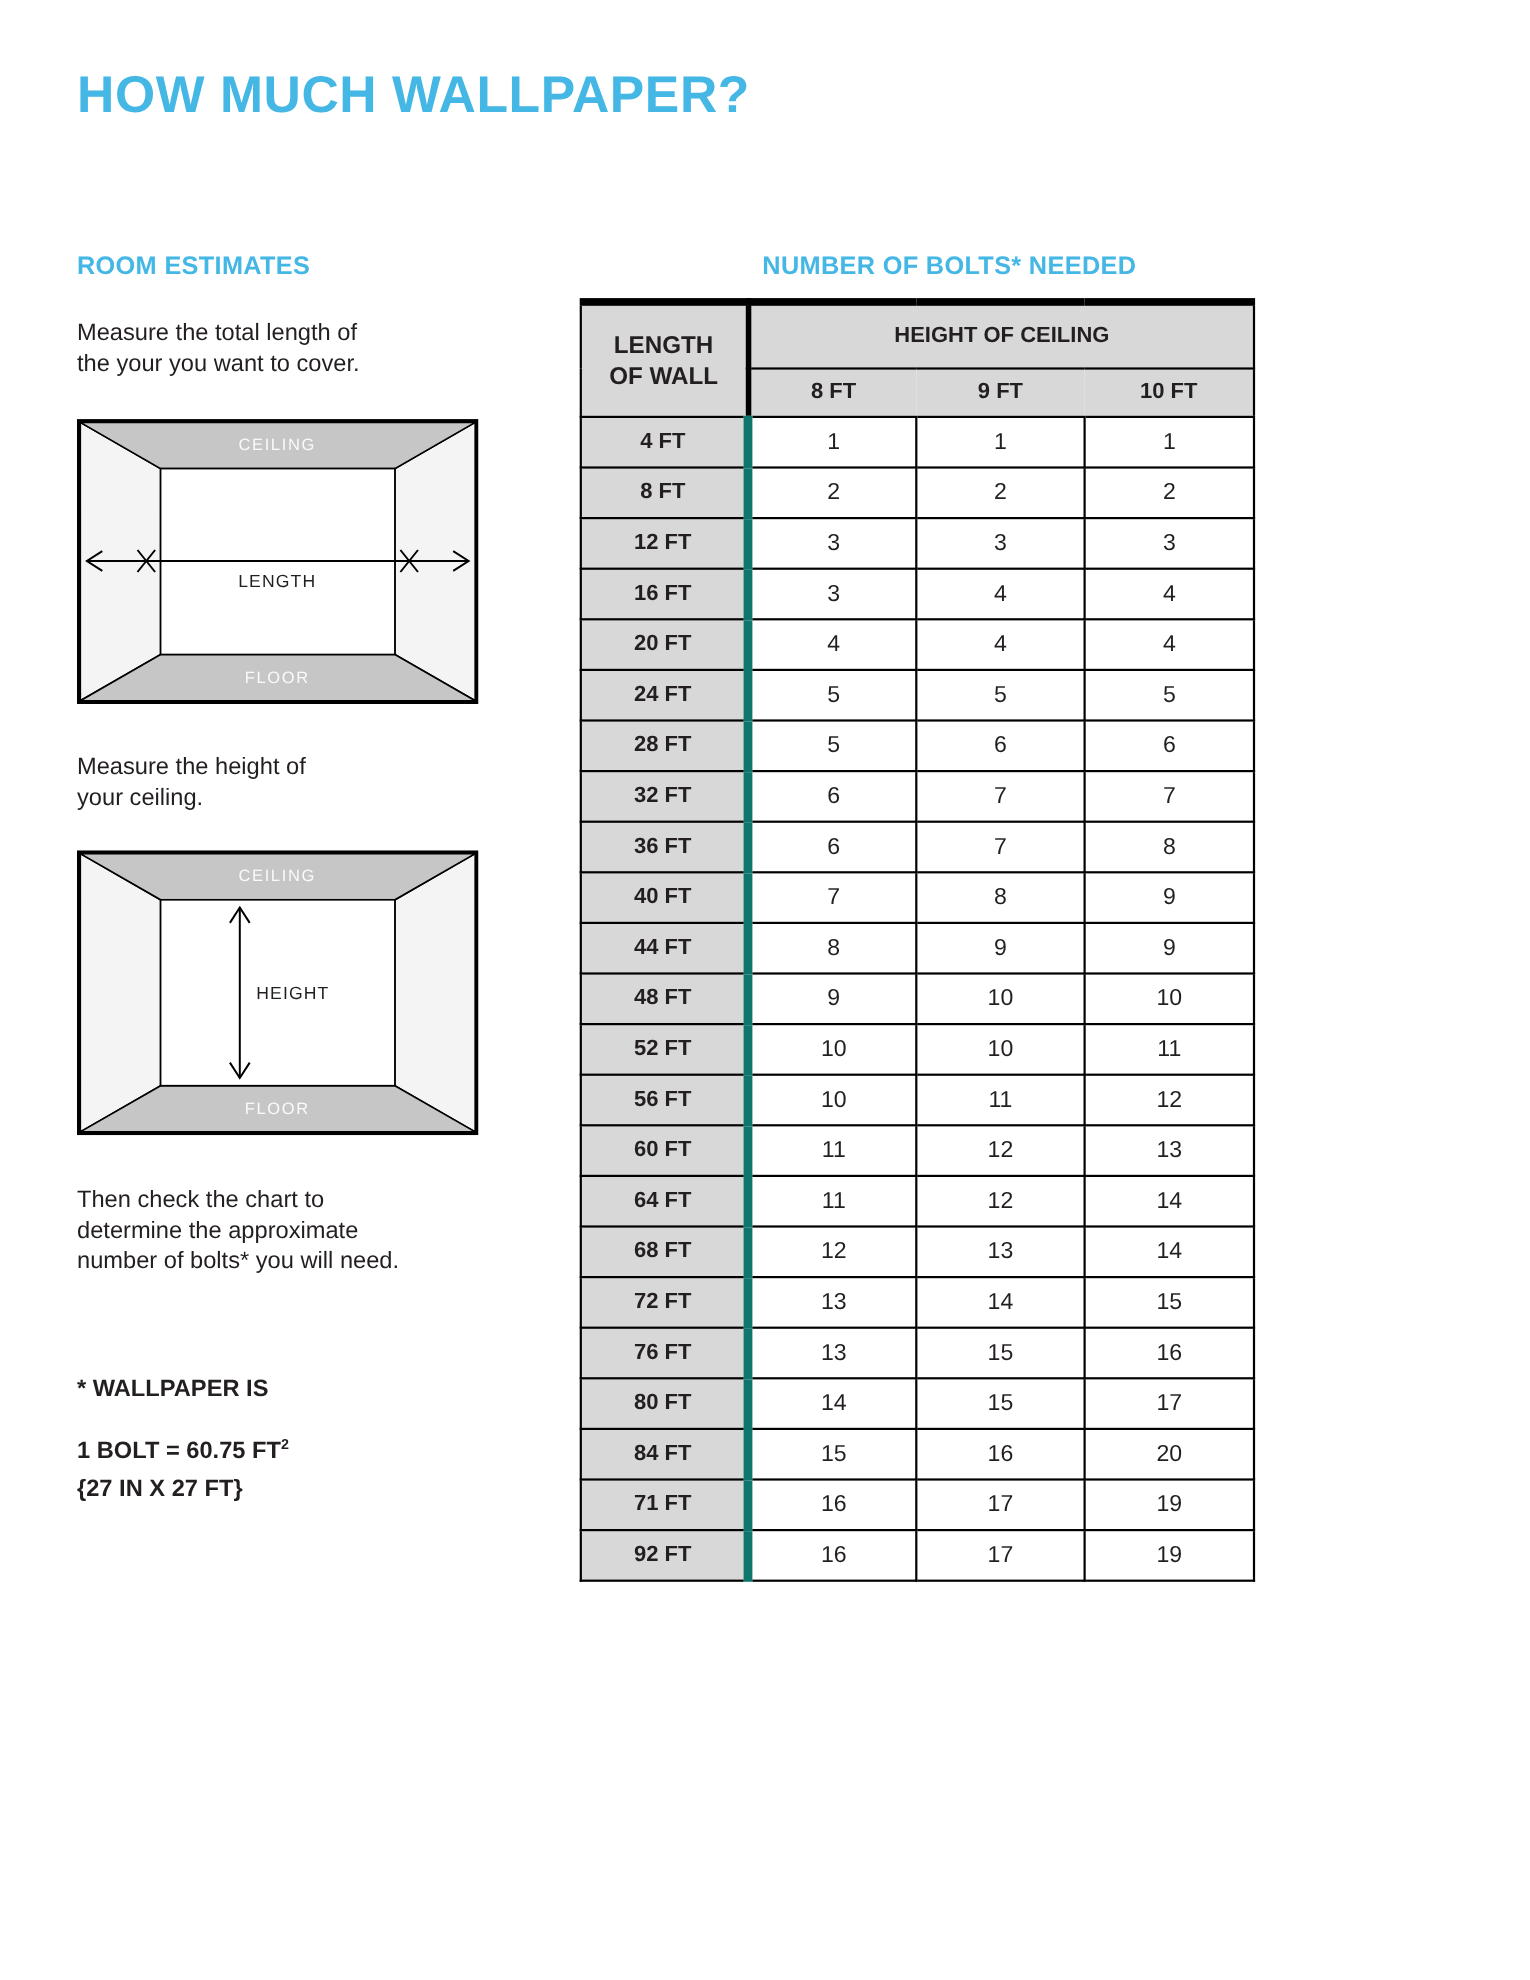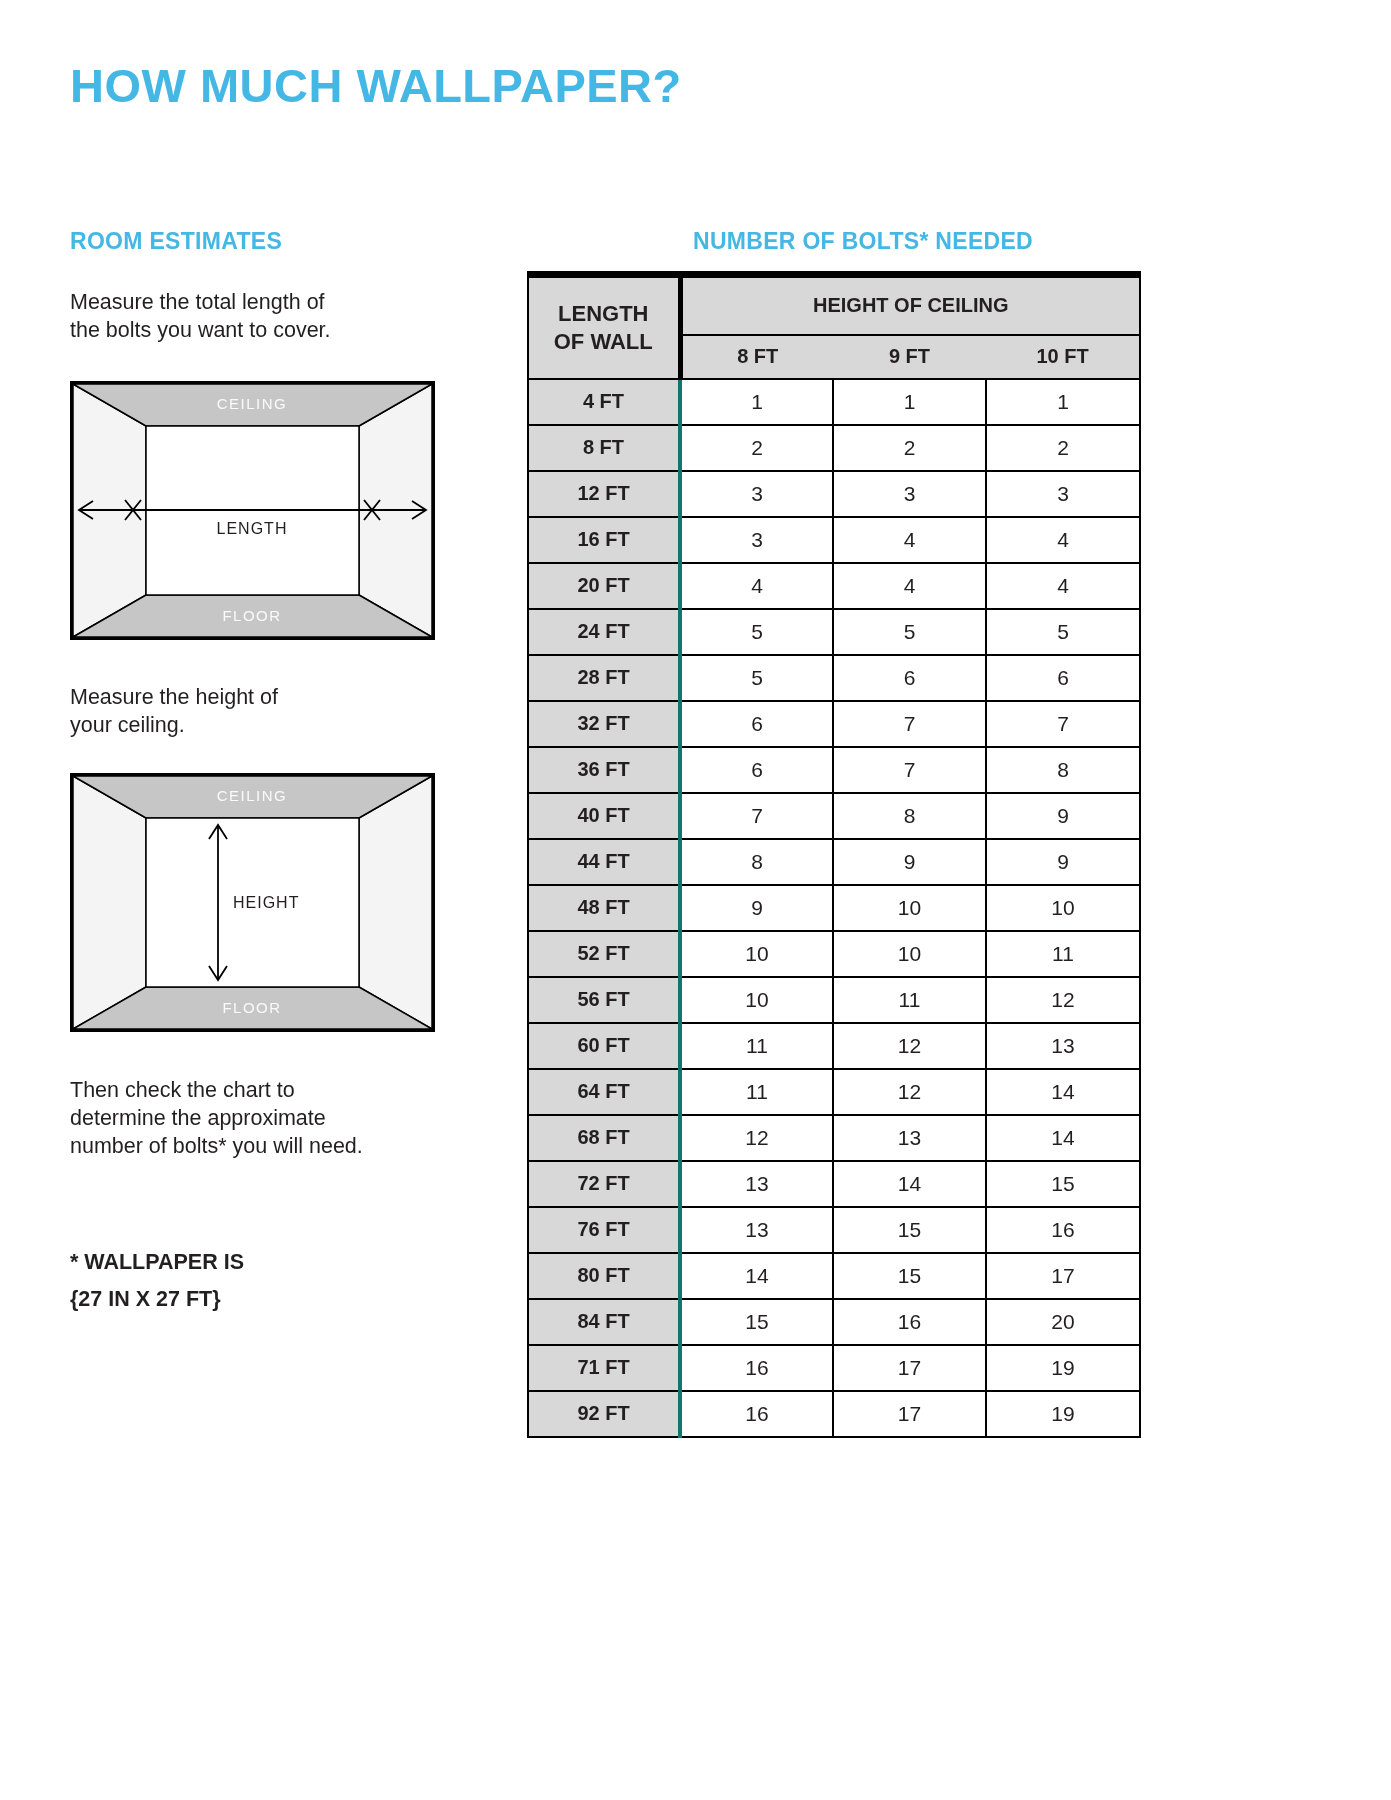--- a/index.html
+++ b/index.html
@@ -34,40 +34,40 @@
   .table-heading{font-size:23px;font-weight:bold;color:var(--accent);text-align:center;letter-spacing:0.3px;}
   table.tbl{border-collapse:collapse;table-layout:fixed;width:612px;margin-top:16px;
             border:2px solid #000;border-top:7px solid #000;}
   .tbl th,.tbl td{border:2px solid #000;padding:0;text-align:center;vertical-align:middle;color:var(--ink);}
   .tbl .lenhdr{background:var(--table-gray);font-weight:bold;font-size:22px;line-height:1.25;
                white-space:pre-line;border-right:5px solid #000;}
   .tbl .grphdr{background:var(--table-gray);font-weight:bold;font-size:20px;height:60px;}
   .tbl tr.sub th{background:var(--table-gray);font-weight:bold;font-size:20px;height:44px;
                  border-left:0;border-right:0;}
   .tbl td.rowhdr{background:var(--table-gray);font-weight:bold;font-size:20px;height:46px;
-                 border-right:4px solid #0f766e;}
+                 border-right:8px solid #0f766e;}
   .tbl td.val{background:#ffffff;font-size:21px;}
 
   
   .svg-band-label{font-family:"Liberation Sans", sans-serif;font-size:15px;letter-spacing:1.5px;fill:#fafafa;}
   .svg-measure-label{font-family:"Liberation Sans", sans-serif;font-size:16px;letter-spacing:1px;fill:#231f20;}
 </style>
 </head>
 <body>
 
 <div class="page">
 
   <h1 class="title">HOW MUCH WALLPAPER?</h1>
 
   <div class="left-col">
 
     <h2 class="section-heading">ROOM ESTIMATES</h2>
 
     <p class="step">Measure the total length of
-the bolts you want to cover.</p>
+the your you want to cover.</p>
 
     <svg class="diagram" width="365" height="259" viewBox="0 0 365 259" role="img">
       <rect x="1.5" y="1.5" width="362" height="256" fill="#ffffff" stroke="#000" stroke-width="3"></rect>
       <polygon points="3,3 76,45 76,214 3,256" fill="#f4f4f4" stroke="#000" stroke-width="1.5"></polygon>
       <polygon points="362,3 289,45 289,214 362,256" fill="#f4f4f4" stroke="#000" stroke-width="1.5"></polygon>
       <polygon points="3,3 362,3 289,45 76,45" fill="#c6c6c6" stroke="#000" stroke-width="1.5"></polygon>
       <polygon points="3,256 362,256 289,214 76,214" fill="#c6c6c6" stroke="#000" stroke-width="1.5"></polygon>
       <rect x="76" y="45" width="213" height="169" fill="#ffffff" stroke="#000" stroke-width="1.5"></rect>
       <g stroke="#000" stroke-width="1.8" fill="none">
         <line x1="9" y1="129" x2="356" y2="129"></line>
@@ -104,20 +104,23 @@
     </svg>
 
     <p class="step third">Then check the chart to
 determine the approximate
 number of bolts* you will need.</p>
 
     <div class="footnote">
       <div class="l1">* WALLPAPER IS</div>
     </div>
 
+    <div class="bolt-line1">
+      <span>1 BOLT = 60.75 FT</span><sup>2</sup>
+    </div>
     <div class="bolt-line2">{27 IN X 27 FT}</div>
 
   </div>
 
   <div class="right-col">
 
     <h2 class="table-heading">NUMBER OF BOLTS* NEEDED</h2>
 
     <table class="tbl">
       <colgroup>

